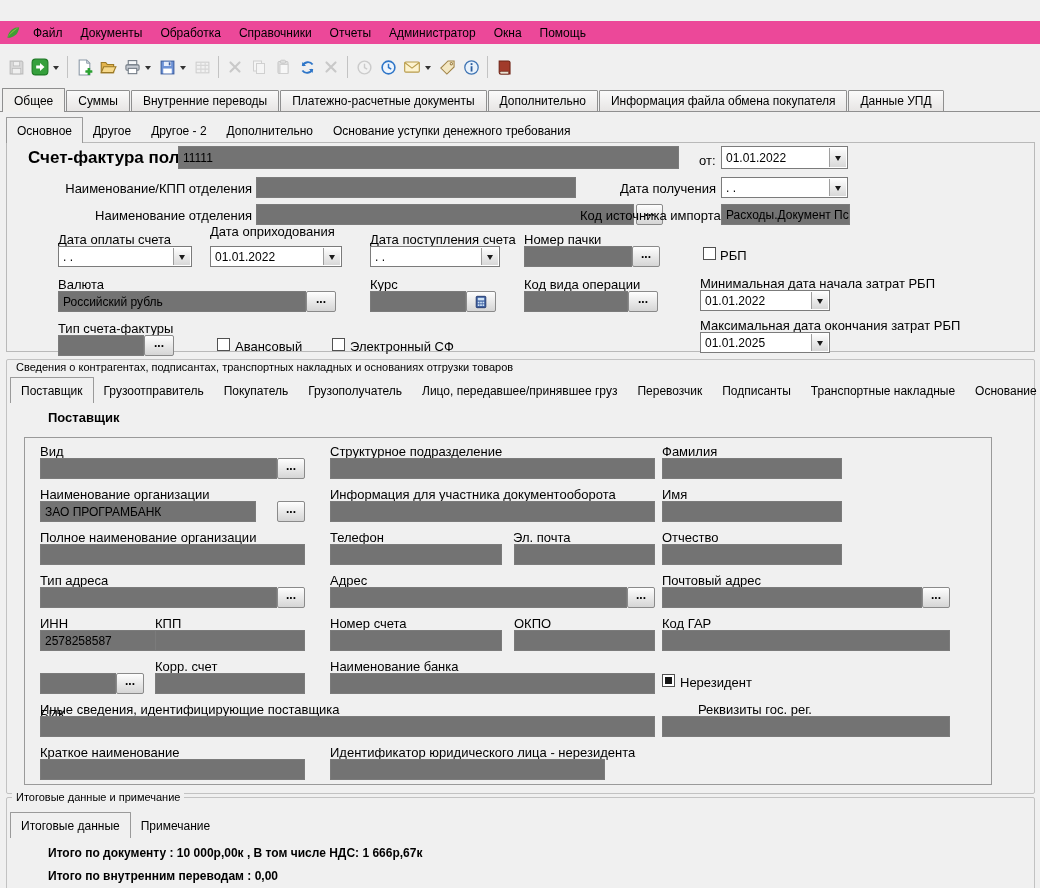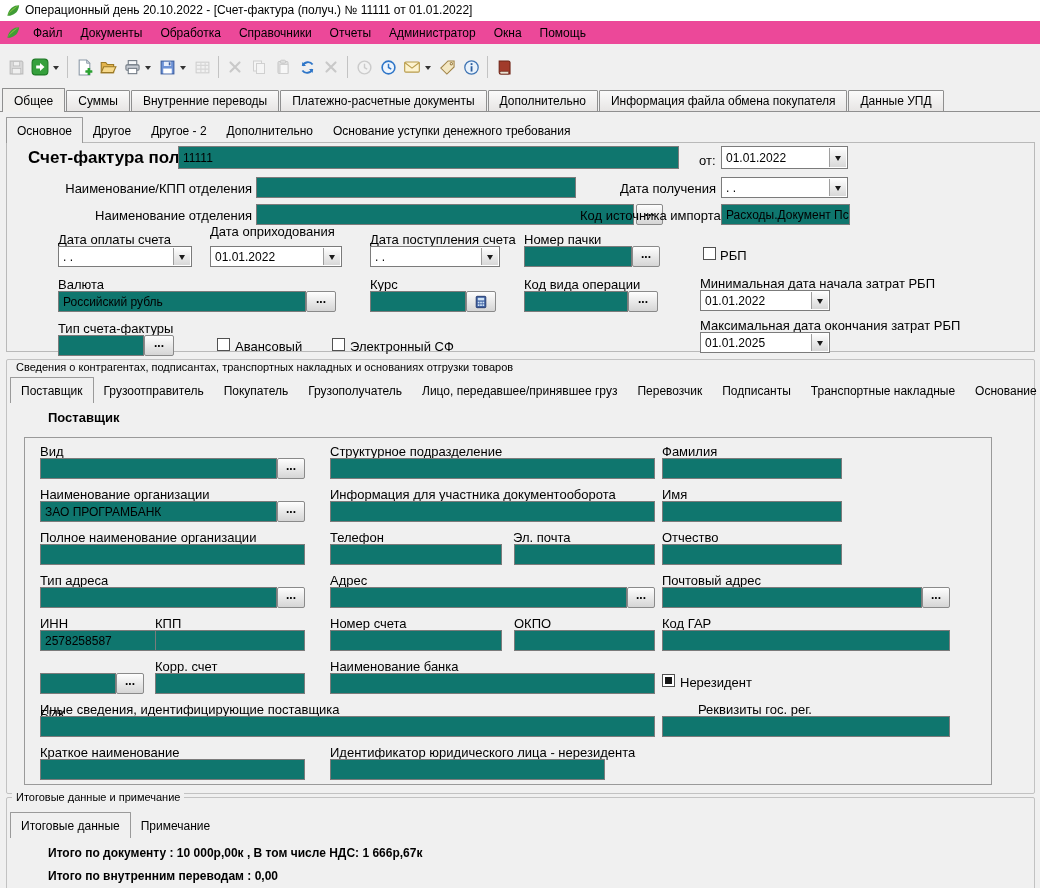--- a/index.html
+++ b/index.html
@@ -28,43 +28,36 @@
   .strip{position:absolute;display:flex;align-items:flex-end;z-index:4;}
   
   .group{position:absolute;border:1px solid #c2c2c2;border-radius:2px;}
   .grouplbl{position:absolute;font-size:11px;background:#f0f0f0;padding:0 4px;white-space:nowrap;z-index:2;}
   .panel{position:absolute;border:1px solid #9a9a9a;}
   
   .lbl{position:absolute;font-size:13px;white-space:nowrap;}
   .lbl.r{text-align:right;}
   .big{position:absolute;font-size:17px;font-weight:bold;white-space:nowrap;}
   .hd{position:absolute;font-size:13px;font-weight:bold;white-space:nowrap;}
-  .inp{position:absolute;background:#0f766e;border:1px solid #7b7b7b;box-sizing:border-box;height:21px;font-size:12px;display:flex;align-items:center;padding:0 4px;white-space:nowrap;overflow:hidden;}
+  .inp{position:absolute;background:#737373;border:1px solid #7b7b7b;box-sizing:border-box;height:21px;font-size:12px;display:flex;align-items:center;padding:0 4px;white-space:nowrap;overflow:hidden;}
   .combo{position:absolute;background:#fff;border:1px solid #7b7b7b;box-sizing:border-box;height:21px;}
   .combo .val{position:absolute;left:4px;top:50%;transform:translateY(-50%);font-size:12px;white-space:nowrap;}
   .combo .dd{position:absolute;right:1px;top:1px;bottom:1px;width:16px;background:linear-gradient(#fdfdfd,#d8d8d8);border-left:1px solid #9e9e9e;display:flex;align-items:center;justify-content:center;}
   .combo .dd::after{content:"";width:0;height:0;border:3.5px solid transparent;border-top:5px solid #1a1a1a;margin-top:4px;}
   .ebtn{position:absolute;height:21px;box-sizing:border-box;background:linear-gradient(#fefefe,#d5d5d5);border:1px solid #8a8a8a;border-radius:2px;display:flex;align-items:center;justify-content:center;font-size:12px;font-weight:bold;line-height:1;padding-bottom:5px;}
   .cbtn{position:absolute;height:21px;width:30px;box-sizing:border-box;background:linear-gradient(#fefefe,#d5d5d5);border:1px solid #8a8a8a;border-radius:2px;display:flex;align-items:center;justify-content:center;}
   .cb{position:absolute;width:13px;height:13px;background:#fff;border:1px solid #505050;box-sizing:border-box;}
   .cb.part::after{content:"";position:absolute;left:2px;top:2px;right:2px;bottom:2px;background:#161616;}
   .tot{position:absolute;font-size:12px;font-weight:bold;white-space:nowrap;}
 </style>
 </head>
 <body>
 
 <div id="app">
 
-  <div id="titlebar">
-    <svg class="abs" style="left:6px;top:3px" width="15" height="15" viewBox="0 0 16 16">
-        <path d="M1.5 13.5C3 6 8 2.5 14 2.5c-.5 6-4 10-9.5 11z" fill="#3f9c35"></path>
-        <path d="M1.5 13.5C5 9 9.5 5.5 14 2.5 9.5 4 4.5 8 1.5 13.5z" fill="#8dc63f"></path>
-      </svg>
-    <span class="t">Операционный день 20.10.2022 - [Счет-фактура (получ.) № 11111 от 01.01.2022]</span>
-  </div>
 
   <div id="menubar">
     <svg class="abs" style="left:6px;top:4px" width="15" height="15" viewBox="0 0 16 16">
         <path d="M1.5 13.5C3 6 8 2.5 14 2.5c-.5 6-4 10-9.5 11z" fill="#3f9c35"></path>
         <path d="M1.5 13.5C5 9 9.5 5.5 14 2.5 9.5 4 4.5 8 1.5 13.5z" fill="#8dc63f"></path>
       </svg>
     <div class="abs" style="left:24px;top:0">
       <span class="menuitem">Файл</span><span class="menuitem">Документы</span><span class="menuitem">Обработка</span><span class="menuitem">Справочники</span><span class="menuitem">Отчеты</span><span class="menuitem">Администратор</span><span class="menuitem">Окна</span><span class="menuitem">Помощь</span>
     </div>
   </div>
@@ -345,21 +338,21 @@
   <div class="lbl" style="left:330px;top:444px;">Структурное подразделение</div>
   <div class="inp" style="left:330px;top:458px;width:325px;">
       <span></span>
     </div>
   <div class="lbl" style="left:662px;top:444px;">Фамилия</div>
   <div class="inp" style="left:662px;top:458px;width:180px;">
       <span></span>
     </div>
 
   <div class="lbl" style="left:40px;top:487px;">Наименование организации</div>
-  <div class="inp" style="left:40px;top:501px;width:237px;">
+  <div class="inp" style="left:40px;top:501px;width:216px;">
       <span>ЗАО ПРОГРАМБАНК</span>
     </div>
   <div class="ebtn" style="left:277px;top:501px;width:28px;">...</div>
   <div class="lbl" style="left:330px;top:487px;">Информация для участника документооборота</div>
   <div class="inp" style="left:330px;top:501px;width:325px;">
       <span></span>
     </div>
   <div class="lbl" style="left:662px;top:487px;">Имя</div>
   <div class="inp" style="left:662px;top:501px;width:180px;">
       <span></span>

